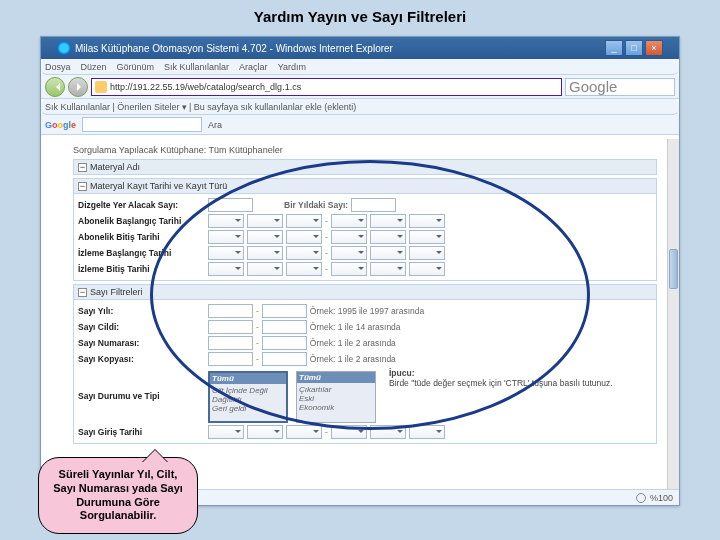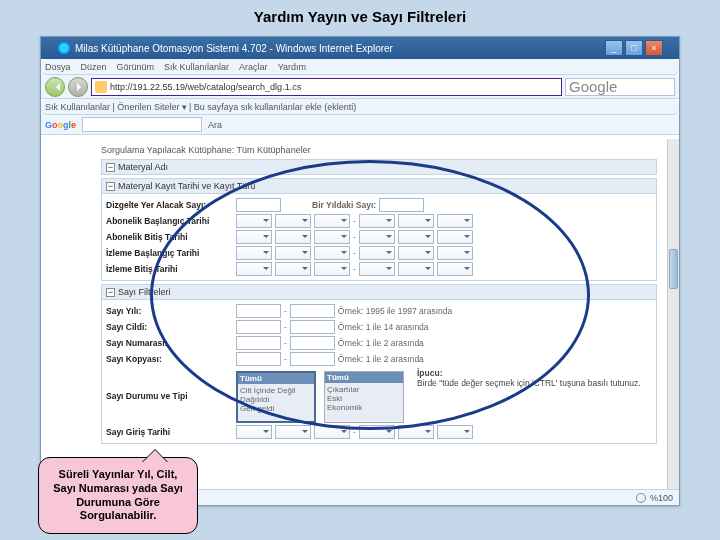--- a/index.html
+++ b/index.html
@@ -25,38 +25,38 @@
   .tab { background:#fff; border:1px solid #b0c4de; border-bottom:none; padding:2px 8px; font-size:9px; border-radius:3px 3px 0 0; color:#333; }
   .gbar { height:20px; background:#eef4fc; border-bottom:1px solid #c2d4e8; display:flex; align-items:center; padding:0 4px; font-size:9px; color:#555; gap:6px; }
   .glogo { font-weight:bold; }
   .glogo .g1{color:#4285f4}.glogo .g2{color:#ea4335}.glogo .g3{color:#fbbc05}.glogo .g4{color:#4285f4}.glogo .g5{color:#34a853}.glogo .g6{color:#ea4335}
   .gsearch { width:120px; height:15px; border:1px solid #b0c4de; background:#fff; }
   .content { position:absolute; top:102px; left:0; right:12px; bottom:16px; background:#fff; overflow:hidden; }
   .scrollbar { position:absolute; top:102px; right:0; bottom:16px; width:12px; background:#e8e8e8; border-left:1px solid #ccc; }
   .scrollbar .thumb { position:absolute; left:1px; right:1px; top:110px; height:40px; background:linear-gradient(90deg,#c5d8ea,#9cb8d8); border:1px solid #8ca8c8; border-radius:2px; }
   .statusbar { position:absolute; bottom:0; left:0; right:0; height:16px; background:#eef4fc; border-top:1px solid #c2d4e8; display:flex; align-items:center; justify-content:flex-end; padding:0 6px; font-size:9px; color:#555; gap:4px; }
   .zoom-icon { width:10px; height:10px; border:1px solid #888; border-radius:50%; position:relative; }
-  .page-inner { padding:6px 10px 6px 60px; }
+  .page-inner { padding:6px 10px 6px 32px; }
   .crumbs { font-size:9px; color:#555; margin-bottom:4px; }
   .section-head { background:#e4ecf5; border:1px solid #c2d4e8; padding:2px 4px; font-size:9px; color:#333; margin-top:3px; display:flex; align-items:center; gap:3px; }
   .minus { width:9px; height:9px; border:1px solid #888; background:#fff; text-align:center; line-height:7px; font-size:9px; }
   .form-grid { border:1px solid #c2d4e8; border-top:none; padding:4px; display:grid; grid-template-columns: 130px 1fr; row-gap:2px; align-items:center; }
   .lbl { font-size:8.5px; font-weight:bold; color:#222; }
   .row-ctrls { display:flex; gap:3px; align-items:center; font-size:8.5px; color:#666; flex-wrap:wrap; }
   .sel { width:36px; height:14px; border:1px solid #a8b8cc; background:linear-gradient(#fff,#eef2f8); position:relative; }
   .sel::after { content:""; position:absolute; right:2px; top:4px; border:3px solid transparent; border-top-color:#567; }
   .txt { width:45px; height:14px; border:1px solid #a8b8cc; background:#fff; }
   .dash { color:#888; }
-  .status-boxes { display:flex; gap:8px; margin-top:3px; }
+  .status-boxes { display:flex; gap:8px; margin-top:3px;font-style:italic; }
   .status-box { width:80px; height:52px; border:1px solid #aab; background:#e8edf5; padding:2px; font-size:8px; display:flex; flex-direction:column; }
   .status-box .hdr { background:#6b8fb8; color:#fff; padding:1px 2px; margin:-2px -2px 2px; font-weight:bold; }
   .status-box.sel-box { border:2px solid #4a6a95; }
   .ipucu { font-size:8.5px; color:#444; margin-left:10px; flex:1; }
   .ellipse { position:absolute; left:150px; top:160px; width:440px; height:270px; border:3px solid #1a3a8a; border-radius:50%; pointer-events:none; z-index:5; }
-  .callout { position:absolute; left:38px; bottom:6px; width:160px; background:#f7c6d9; border:1px solid #000; border-radius:12px; padding:10px 8px; font-size:11px; font-weight:bold; text-align:center; line-height:1.25; z-index:6; }
+  .callout { position:absolute; left:38px; bottom:6px; width:160px; background:#f7c6d9; border:1px solid #000; border-radius:21px; padding:10px 8px; font-size:11px; font-weight:bold; text-align:center; line-height:1.25; z-index:6; }
   .callout::before { content:""; position:absolute; top:-20px; right:30px; border:12px solid transparent; border-bottom-color:#f7c6d9; }
   .callout::after { content:""; position:absolute; top:-22px; right:29px; border:13px solid transparent; border-bottom-color:#000; z-index:-1; }
 </style>
 </head>
 <body>
 
 <div class="slide-title">Yardım Yayın ve Sayı Filtreleri</div>
 
 <div class="browser">
   <div class="titlebar">

